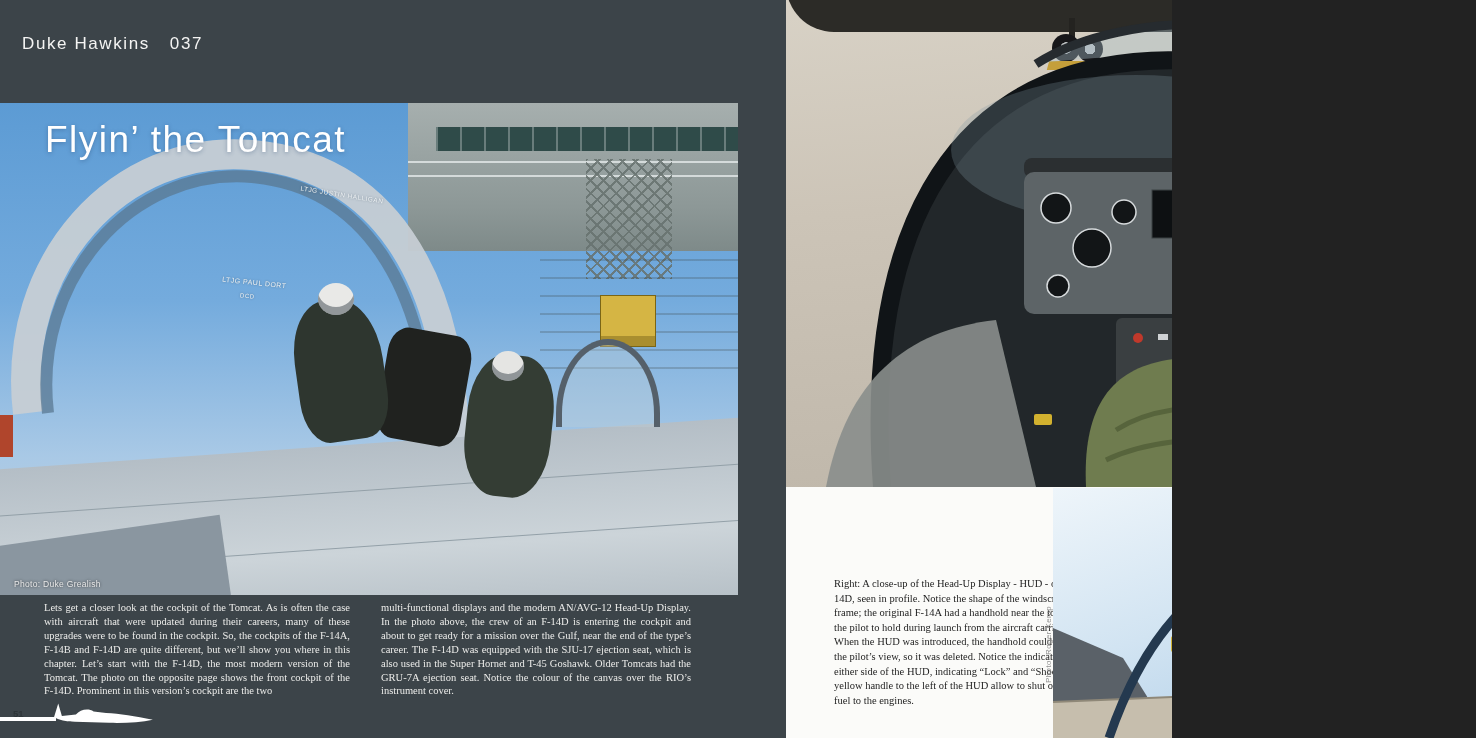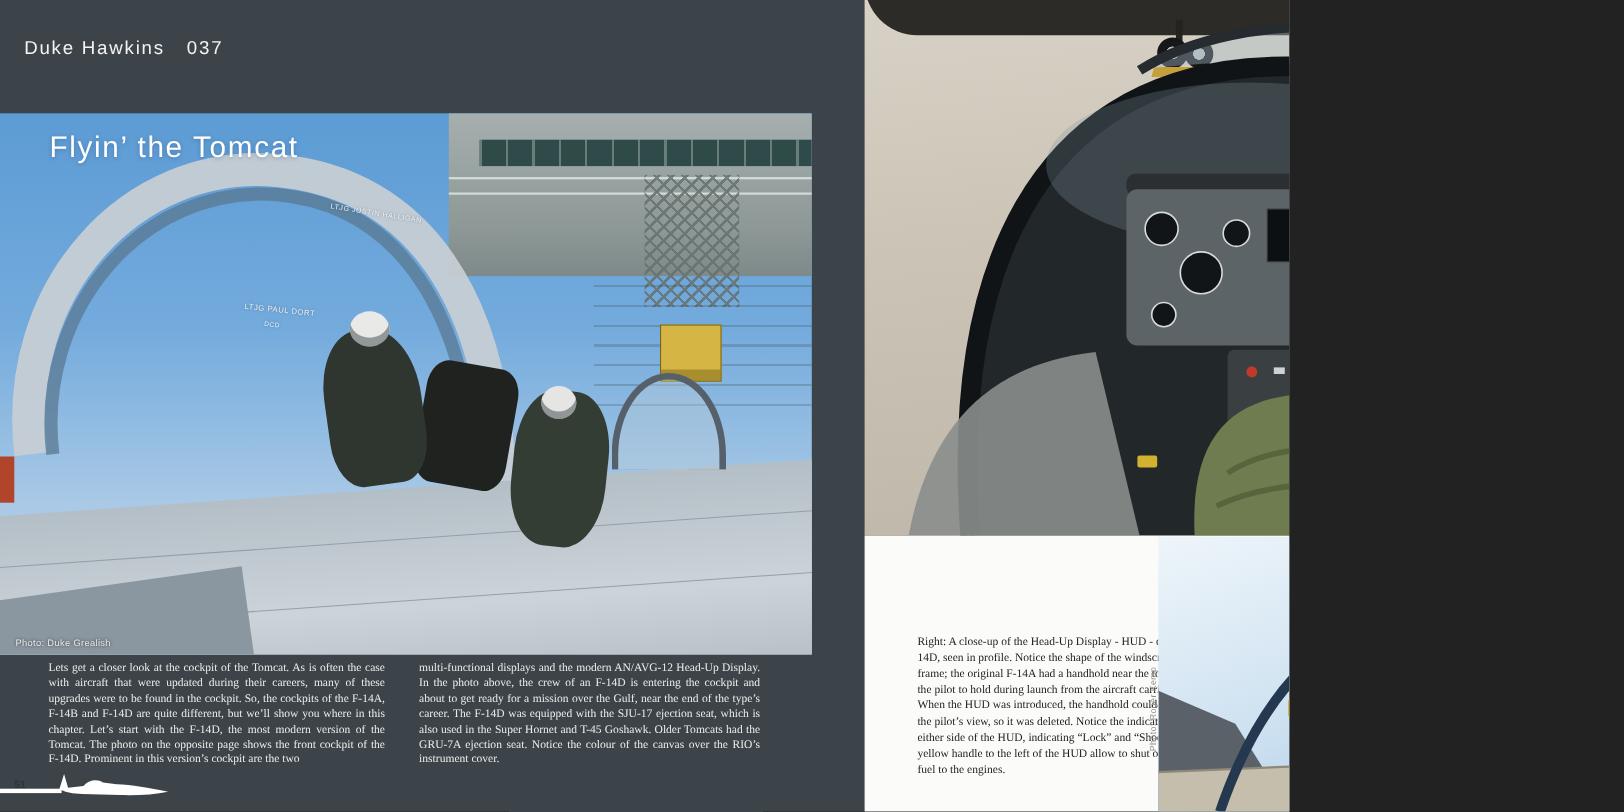--- a/index.html
+++ b/index.html
@@ -39,21 +39,21 @@
   .helmet1{position:absolute;left:318px;top:180px;width:36px;height:32px;background:#e9e9e7;border-radius:50%;
      box-shadow:inset 0 -8px 0 rgba(40,50,60,.45);}
   .gearbag{position:absolute;left:382px;top:228px;width:84px;height:112px;background:#20221f;
      border-radius:22%;transform:rotate(10deg);}
   .crew2{position:absolute;left:466px;top:252px;width:86px;height:142px;background:#343d34;
      border-radius:40%;transform:rotate(6deg);}
   .helmet2{position:absolute;left:492px;top:248px;width:32px;height:30px;background:#e5e5e3;border-radius:50%;
      box-shadow:inset 0 -7px 0 rgba(40,50,60,.45);}
   .wshield{position:absolute;left:556px;top:236px;width:92px;height:82px;background:rgba(190,205,215,.35);
      border:6px solid #55606a;border-bottom:none;border-radius:50% 50% 0 0 / 85% 85% 0 0;}
-  .chapter-title{position:absolute;left:45px;top:16px;color:#fff;font-size:27px;letter-spacing:1.5px;
+  .chapter-title{position:absolute;left:45px;top:16px;color:#fff;font-size:37px;letter-spacing:1.5px;
      font-weight:400;text-shadow:0 1px 4px rgba(40,70,110,.4);}
   .cname{position:absolute;color:#eef2f4;font-family:"Liberation Sans",sans-serif;letter-spacing:.5px;
      text-shadow:0 0 2px rgba(40,60,80,.5);}
   .cname1{left:300px;top:88px;font-size:6.5px;transform:rotate(9deg);}
   .cname2{left:222px;top:176px;font-size:7px;transform:rotate(6deg);}
   .cname3{left:240px;top:190px;font-size:6px;transform:rotate(6deg);}
   .credit{position:absolute;color:#e8e8e8;font-size:8.5px;letter-spacing:.3px;
      text-shadow:0 0 3px rgba(0,0,0,.65);}
   .credit-left{left:14px;bottom:6px;}
 

